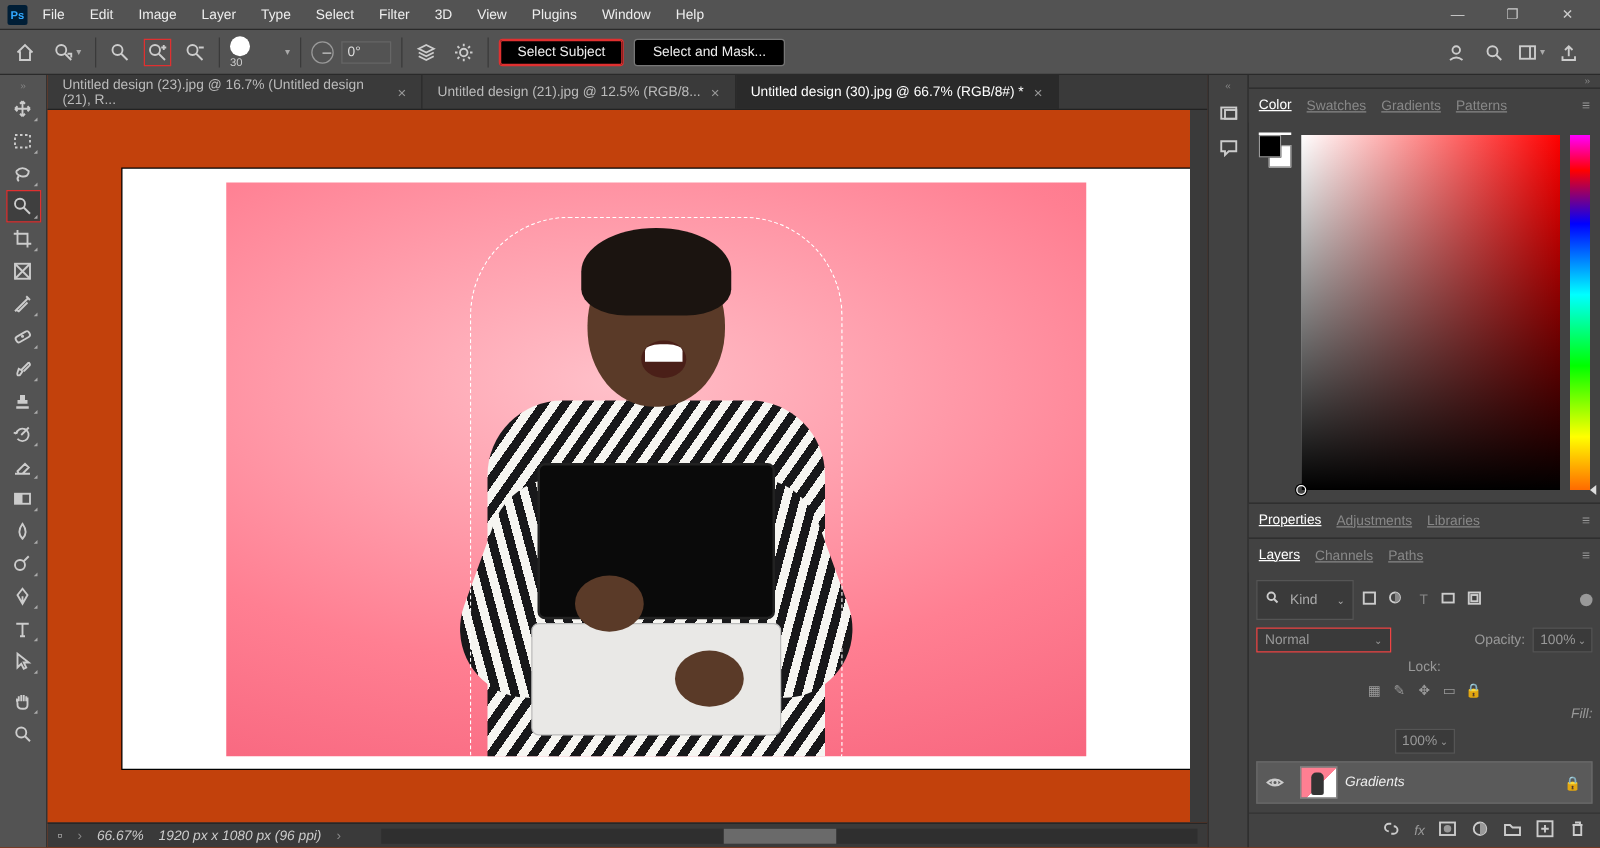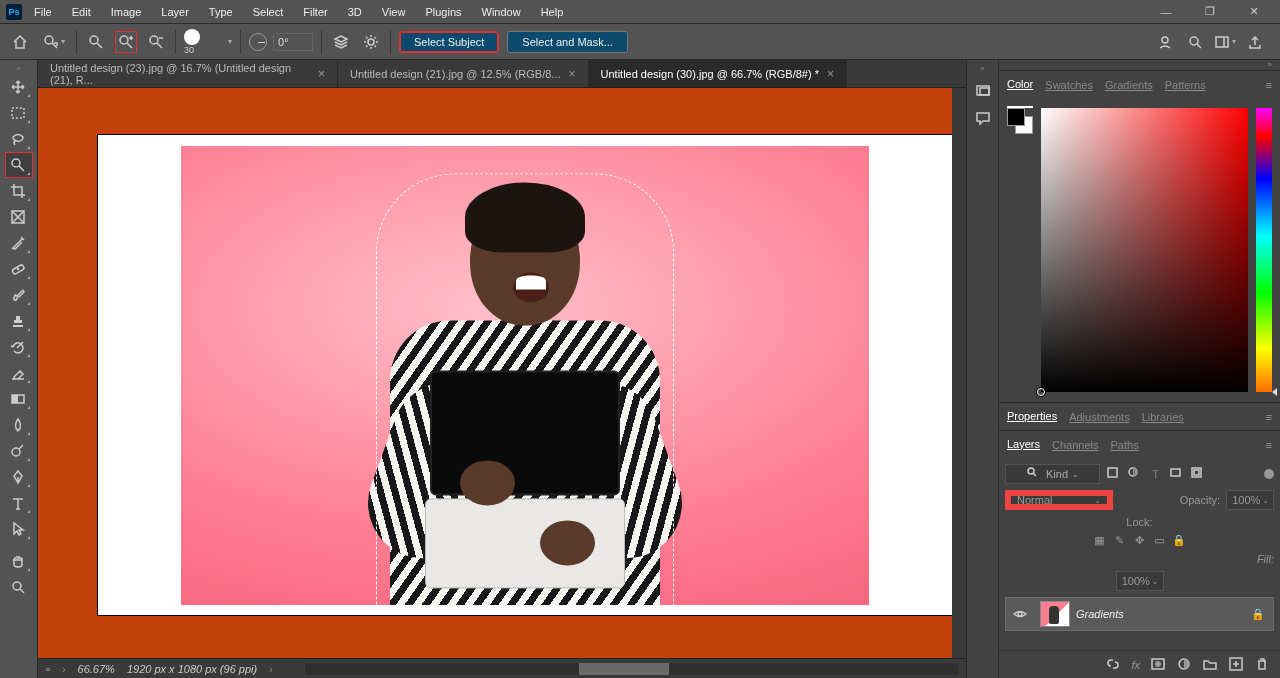--- a/index.html
+++ b/index.html
@@ -17,21 +17,21 @@
 .optionsbar .tool-preset { display:flex; align-items:center; gap:2px; padding:2px; border:1px solid transparent; border-radius:2px; cursor:pointer; }
 .optionsbar .highlighted { border:1px solid #e03030 !important; }
 .optionsbar .brush-preview { width:36px; display:flex; flex-direction:column; align-items:flex-start; }
 .optionsbar .brush-dot { width:16px; height:16px; background:#fff; border-radius:50%; }
 .optionsbar .brush-label { font-size:9px; color:#ccc; }
 .optionsbar .angle-wrap { display:flex; align-items:center; gap:6px; }
 .optionsbar .angle-dial { width:18px; height:18px; border:1px solid #999; border-radius:50%; position:relative; }
 .optionsbar .angle-dial::after { content:''; position:absolute; width:7px; height:1px; background:#ccc; top:50%; left:50%; transform-origin:left; }
 .optionsbar .txt-input { background:#535353; border:1px solid #666; color:#ddd; width:40px; height:18px; padding:0 4px; }
 .optionsbar .icon-btn { width:22px; height:22px; display:flex; align-items:center; justify-content:center; cursor:pointer; color:#ccc; }
-.optionsbar .btn { background:#0c4a6e; border:1px solid #777; color:#eee; padding:4px 14px; border-radius:3px; cursor:pointer; }
+.optionsbar .btn { background:#000000; border:1px solid #777; color:#eee; padding:4px 14px; border-radius:3px; cursor:pointer; }
 .optionsbar .btn.highlighted { box-shadow: 0 0 0 1px #e03030 inset; border-color:#e03030; }
 .optionsbar .right-icons { margin-left:auto; display:flex; gap:8px; align-items:center; padding-right:6px; }
 
 .workspace { flex:1; display:flex; overflow:hidden; }
 
 .toolbox { width:38px; background:#535353; display:flex; flex-direction:column; align-items:center; padding-top:4px; gap:0; border-right:1px solid #2a2a2a; }
 .toolbox .collapse-grip { width:100%; height:10px; display:flex; justify-content:center; color:#888; font-size:8px; cursor:pointer; }
 .toolbox .tool { width:28px; height:26px; display:flex; align-items:center; justify-content:center; cursor:pointer; border:1px solid transparent; margin:0; color:#ddd; position:relative; }
 .toolbox .tool.active { background:#3f3f3f; }
 .toolbox .tool.highlighted { border:1px solid #e03030; }
@@ -80,25 +80,25 @@
 .swatch-pair { position:relative; width:26px; height:26px; }
 .swatch-pair .fg { width:18px; height:18px; background:#000; border:1px solid #999; position:absolute; left:0; top:0; }
 .swatch-pair .bg { width:18px; height:18px; background:#fff; border:1px solid #999; position:absolute; right:0; bottom:0; }
 .color-field { flex:1; height:284px; position:relative; background:linear-gradient(to bottom,rgba(0,0,0,0),#000),linear-gradient(to right,#fff,#ff0000); }
 .field-knob { width:8px; height:8px; border:1.5px solid #fff; border-radius:50%; position:absolute; left:-4px; bottom:-4px; box-shadow:0 0 0 1px #000; }
 .hue-bar { width:16px; height:284px; background:linear-gradient(to bottom,#ff00ff 0%,#ff0000 10%,#0000ff 25%,#00ffff 45%,#00ff00 65%,#ffff00 85%,#ff6a00 100%); position:relative; }
 .hue-knob { width:0; height:0; position:absolute; right:-5px; bottom:-4px; border-top:4px solid transparent; border-bottom:4px solid transparent; border-right:5px solid #ddd; }
 .panel-spacer { flex:1; }
 .layers-body { padding:6px 6px; display:flex; flex-direction:column; gap:6px; }
 .layer-filter-row { display:flex; align-items:center; gap:6px; }
-.filter-select { flex:0 0 78px; height:20px; background:#3a3a3a; border:1px solid #555; display:flex; align-items:center; padding:0 20px; color:#aaa; gap:4px; }
+.filter-select { flex:0 0 78px; height:32px; background:#3a3a3a; border:1px solid #555; display:flex; align-items:center; padding:0 6px; color:#aaa; gap:4px; }
 .filter-icons { display:flex; gap:5px; color:#888; flex:1; }
 .filter-icons span { width:16px; height:16px; display:flex; align-items:center; justify-content:center; cursor:pointer; }
 .blend-row { display:flex; align-items:center; gap:6px; }
-.blend-select { width:108px; height:20px; background:#3a3a3a; border:6px solid #ef4444; color:#999; display:flex; align-items:center; justify-content:space-between; padding:0 6px; }
+.blend-select { width:108px; height:20px; background:#3a3a3a; border:1px solid #ef4444; color:#999; display:flex; align-items:center; justify-content:space-between; padding:0 6px; }
 .opacity-label { margin-left:auto; color:#999; }
 .opacity-field { width:48px; height:20px; background:#3a3a3a; border:1px solid #555; color:#999; display:flex; align-items:center; justify-content:flex-end; padding:0 4px; }
 .lock-row { display:flex; align-items:center; gap:6px; color:#999;flex-direction:column; }
 .lock-row .lock-icons { display:flex; gap:4px; }
 .lock-row .lock-icons span { width:16px; text-align:center; }
 .fill-label { margin-left:auto;font-style:italic; }
 .layer-row { display:flex; align-items:center; height:34px; background:#5a5a5a; border:1px solid #6a6a6a; }
 .layer-row .vis { width:28px; display:flex; justify-content:center; color:#ddd; cursor:pointer; }
 .layer-row .thumb { width:30px; height:26px; margin:0 6px; background:linear-gradient(135deg,#ff7f92 55%,#fff 55%); border:1px solid #888; position:relative; }
 .layer-row .thumb::after { content:''; position:absolute; left:8px; top:4px; width:10px; height:18px; background:#333; border-radius:4px 4px 2px 2px; }

